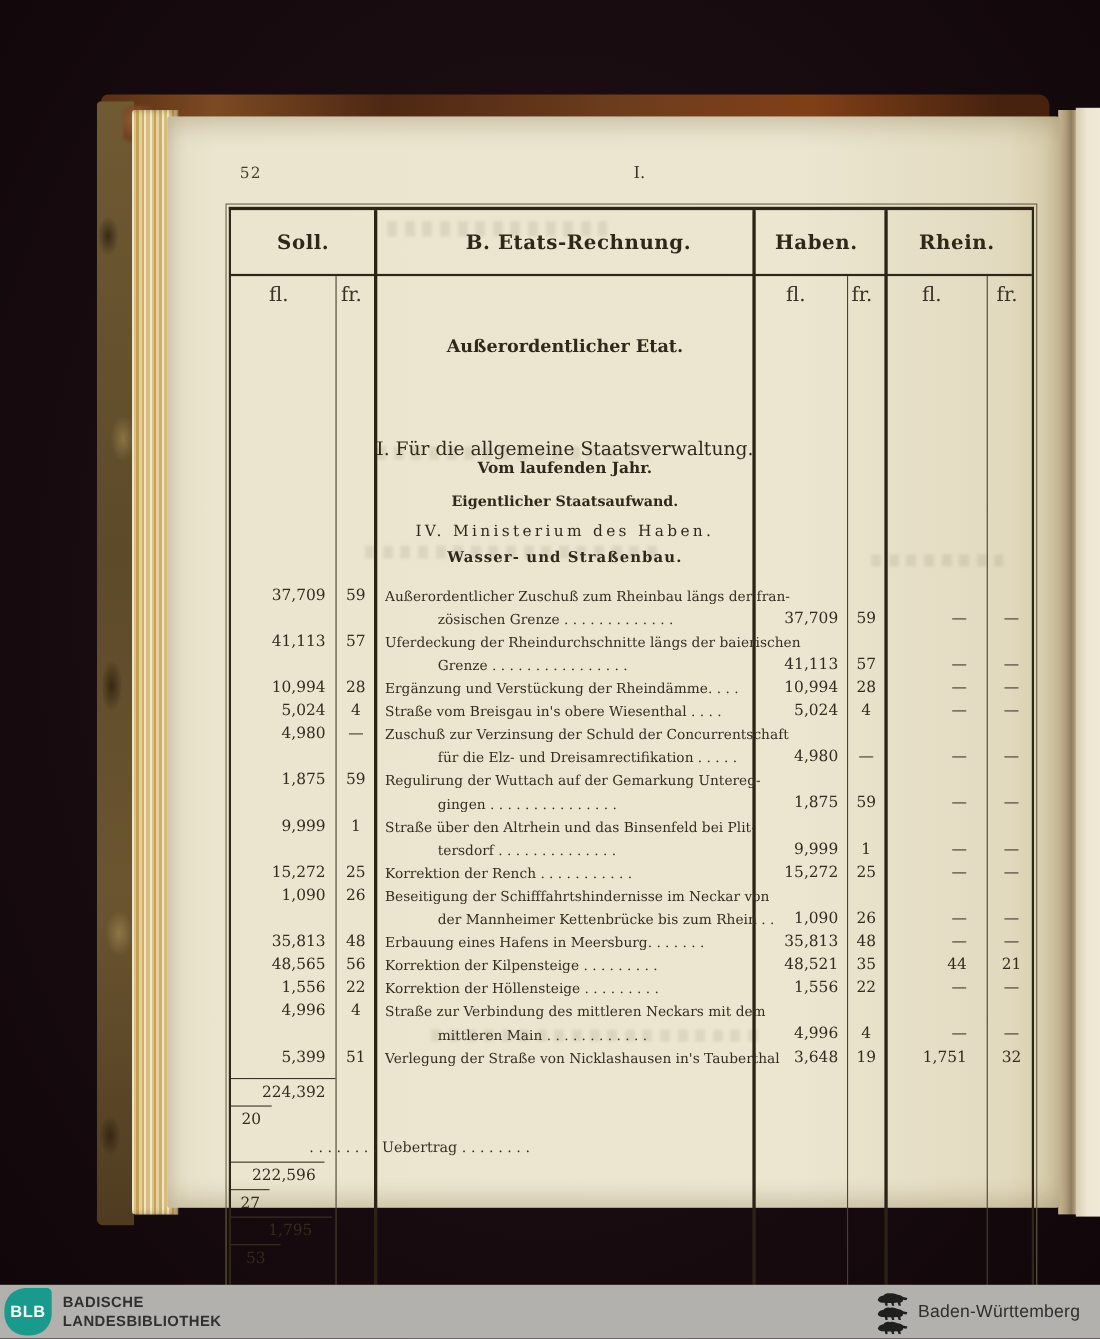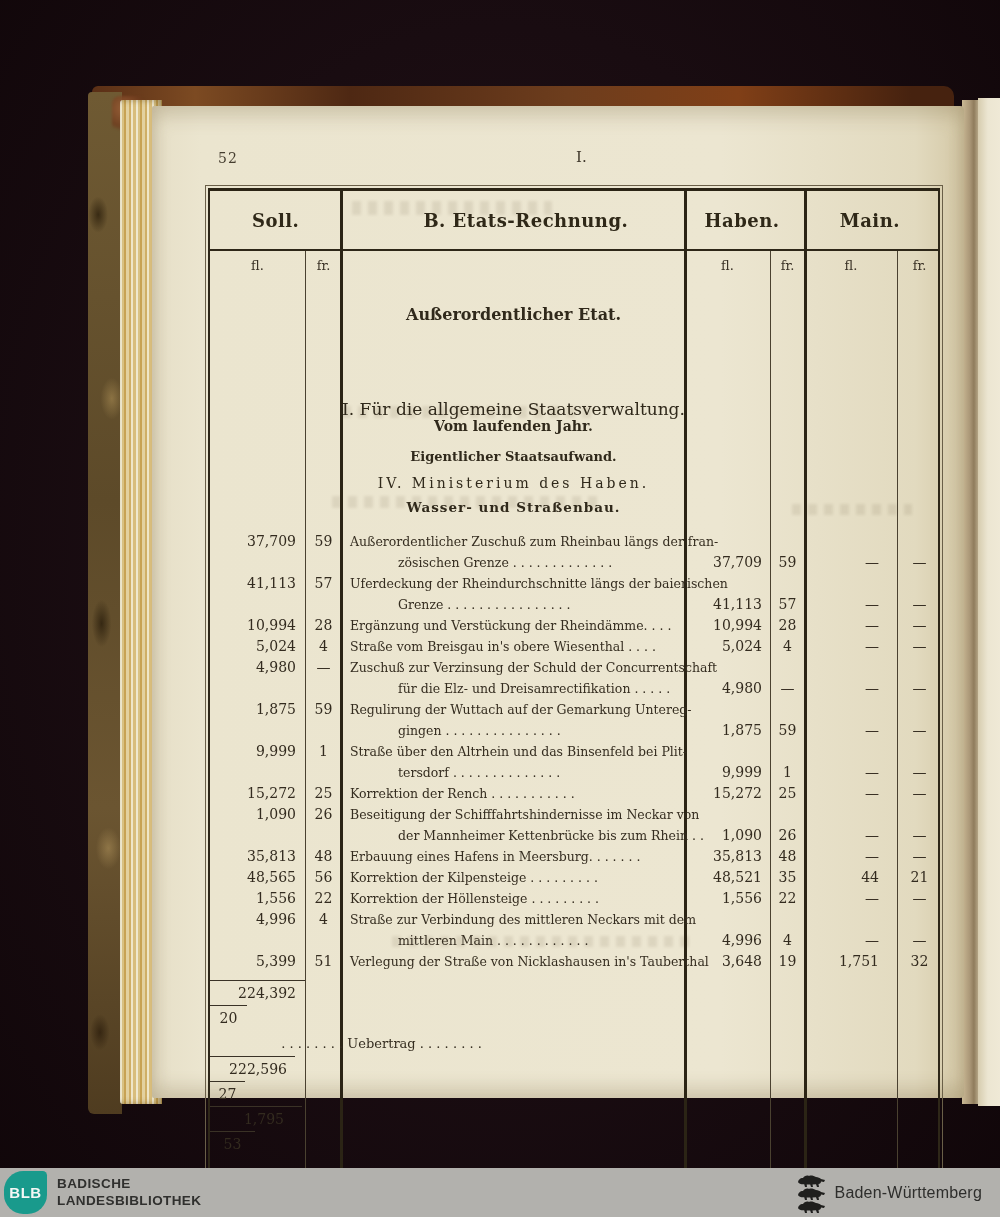--- a/index.html
+++ b/index.html
@@ -57,21 +57,21 @@
     outline:1px solid #6a5f48; outline-offset:2px; }
   .thead { display:flex; height:58px; align-items:center; }
   .thead .hcell { text-align:center; font-size:18px; font-weight:bold; letter-spacing:.5px; color:#2f2818; }
   .h-soll { width:132px; } .h-title { width:343px;padding-left:28px; } .h-haben { width:120px; } .h-rest { width:137px; }
   .hrule { position:absolute; left:0; right:0; top:58px; height:2px; background:#2e2718; }
 
   .vline { position:absolute; width:1px; background:#4a4130; top:60px; bottom:0; }
   .vline.thick { width:3px; background:#2b2415; top:0; }
 
   .tblbody { position:relative; padding-bottom:12px; }
-  .subhead { display:flex; height:42px; font-size:13px; color:#3a3226; }
+  .subhead { display:flex; height:42px; font-size:18px; color:#3a3226;justify-content:flex-end; }
   .subhead span { display:block; padding-top:9px; text-align:center; }
   .cell { flex:0 0 auto; }
   .w-sollfl{width:95px;} .w-sollfr{width:37px;} .w-desc{width:343px;}
   .w-habenfl{width:85px;} .w-habenfr{width:35px;} .w-restfl{width:92px;} .w-restfr{width:45px;}
 
   .headings { position:relative; height:240px; }
   .headings div { position:absolute; left:132px; width:343px; text-align:center; color:#30291b; white-space:nowrap; }
   .hd0 { top:14px; font-size:16px; font-weight:bold; }
   .hd1 { top:54px; font-size:14px; font-weight:bold; letter-spacing:4px; }
   .hd2 { top:108px; font-size:17px; }
@@ -127,21 +127,21 @@
     <div class="ghost" style="left:190px; top:300px; width:250px; height:12px;"></div>
     <div class="ghost" style="left:180px; top:390px; width:270px; height:12px;"></div>
     <div class="ghost" style="left:640px; top:398px; width:120px; height:11px;"></div>
     <div class="ghost" style="left:240px; top:830px; width:300px; height:11px;"></div>
 
     <div class="tbl">
       <div class="thead">
         <div class="hcell h-soll">Soll.</div>
         <div class="hcell h-title">B. Etats-Rechnung.</div>
         <div class="hcell h-haben">Haben.</div>
-        <div class="hcell h-rest">Main.</div>
+        <div class="hcell h-rest">Rhein.</div>
       </div>
       <div class="hrule"></div>
 
       <div class="vline thick" style="left:130px;"></div>
       <div class="vline thick" style="left:474px;"></div>
       <div class="vline thick" style="left:594px;"></div>
       <div class="vline" style="left:95px;"></div>
       <div class="vline" style="left:560px;"></div>
       <div class="vline" style="left:687px;"></div>
 

